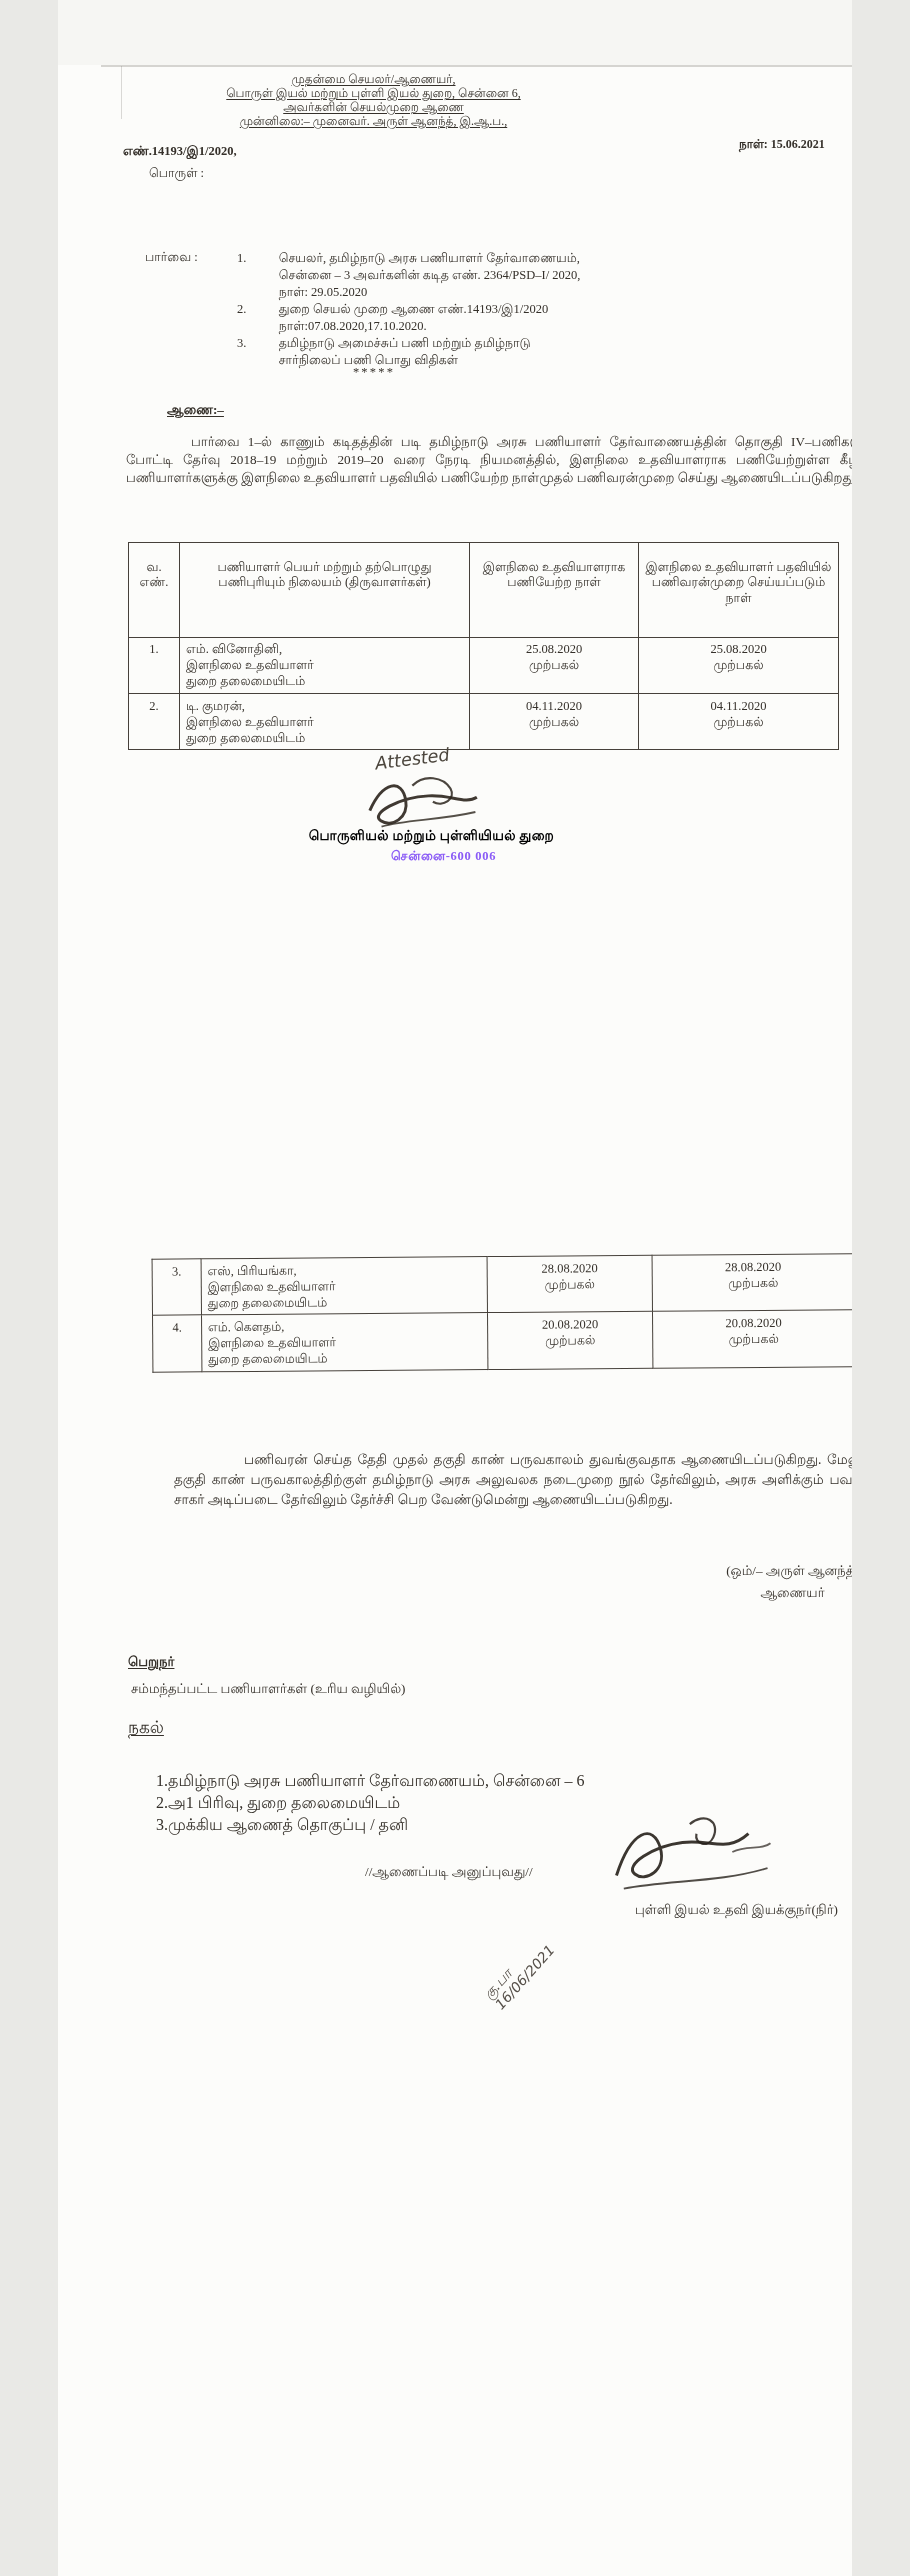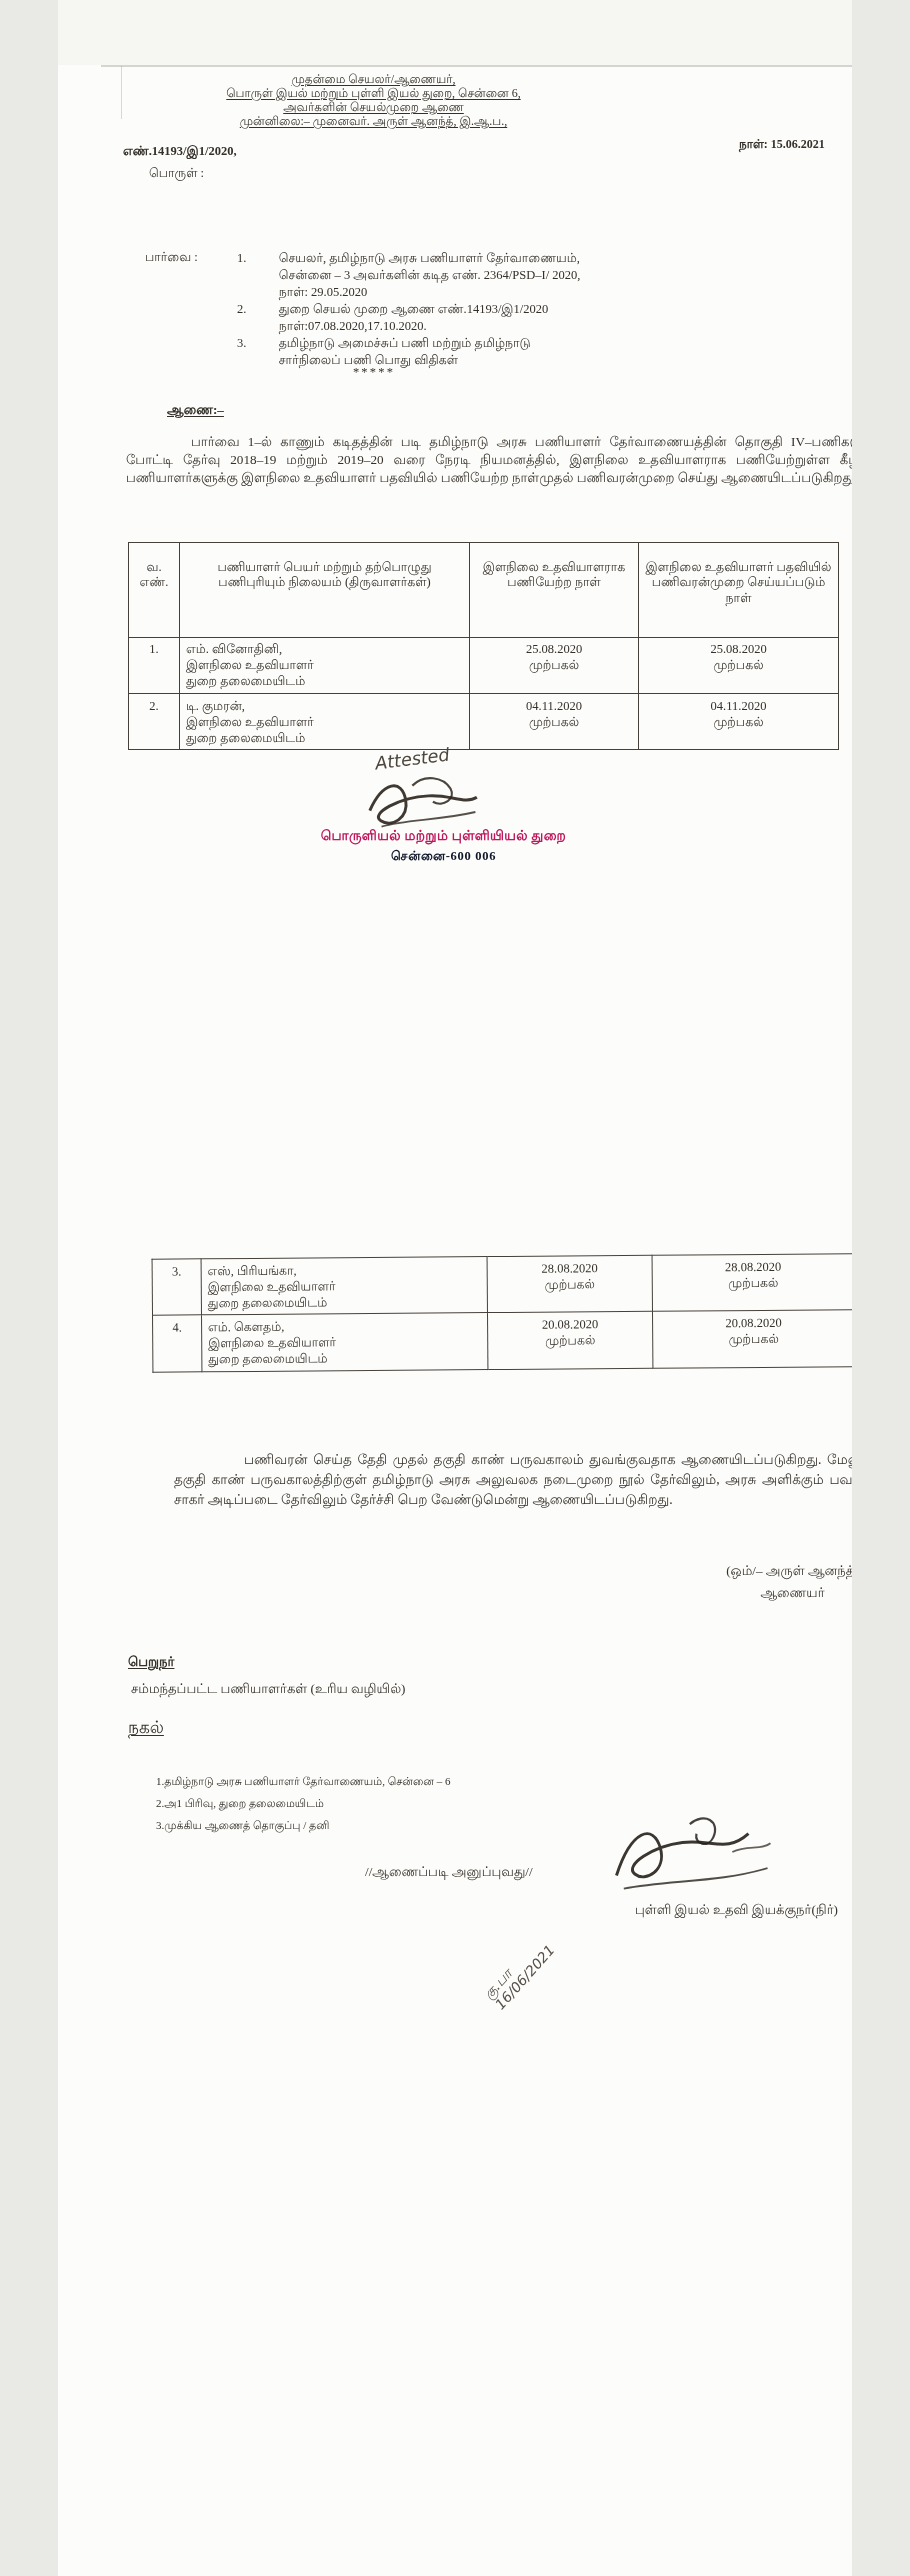--- a/index.html
+++ b/index.html
@@ -47,31 +47,31 @@
   .otable th,.otable td{border:1.2px solid #46403a;vertical-align:top;padding:3.7px 5.9px;font-weight:normal;}
   .otable th{text-align:center;line-height:15.4px;height:73px;padding-top:17px;}
   .otable td{line-height:16px;height:46px;}
   .c-sno{text-align:center;}
   .c-name{padding-left:10.3px;}
   .c-date{text-align:center;}
 
   
   .attested{left:317px;top:749px;transform:rotate(-7deg);font-family:"DejaVu Sans",sans-serif;font-style:italic;font-size:17.6px;color:#4c463d;}
   .att-scribble{left:303px;top:768px;}
-  .stamp1{left:248px;top:828px;width:275px;text-align:center;font-size:13.6px;font-weight:bold;color:#be185d;letter-spacing:0.3px;}
-  .stamp2{left:248px;top:849px;width:275px;text-align:center;font-size:12.5px;font-weight:bold;color:#0f172a;letter-spacing:0.7px;}
+  .stamp1{left:236px;top:828px;width:275px;text-align:center;font-size:13.6px;font-weight:bold;color:#000000;letter-spacing:0.3px;}
+  .stamp2{left:248px;top:849px;width:275px;text-align:center;font-size:12.5px;font-weight:bold;color:#8b5cf6;letter-spacing:0.7px;}
 
   .closing-para{left:116px;top:1450px;width:702px;margin:0;font-size:13.6px;line-height:20px;text-align:justify;text-indent:70px;}
 
   .signatory{left:645px;top:1560px;width:179px;text-align:center;font-size:13.2px;line-height:22px;}
 
   .to-label{left:70px;top:1654px;font-size:13.2px;text-decoration:underline;text-underline-offset:1.5px;font-weight:bold;}
   .to-text{left:73px;top:1681px;font-size:13.2px;}
   .copy-label{left:70px;top:1718px;font-size:17px;text-decoration:underline;text-underline-offset:1.5px;}
-  .copies{left:98px;top:1770px;font-size:11px;line-height:22px;}
+  .copies{left:98px;top:1770px;font-size:16px;line-height:22px;}
   .forwarded{left:307px;top:1864px;font-size:13.2px;}
   .sig-scribble{left:542px;top:1808px;}
   .forwarder-title{left:577px;top:1902px;width:235px;font-size:13.2px;}
   .hand-date{left:422px;top:1991px;transform:rotate(-48deg);transform-origin:left top;
     font-family:"DejaVu Sans",sans-serif;font-style:italic;font-size:14px;color:#57514a;line-height:16px;white-space:nowrap;}
 </style>
 </head>
 <body>
 
 <div class="page">

